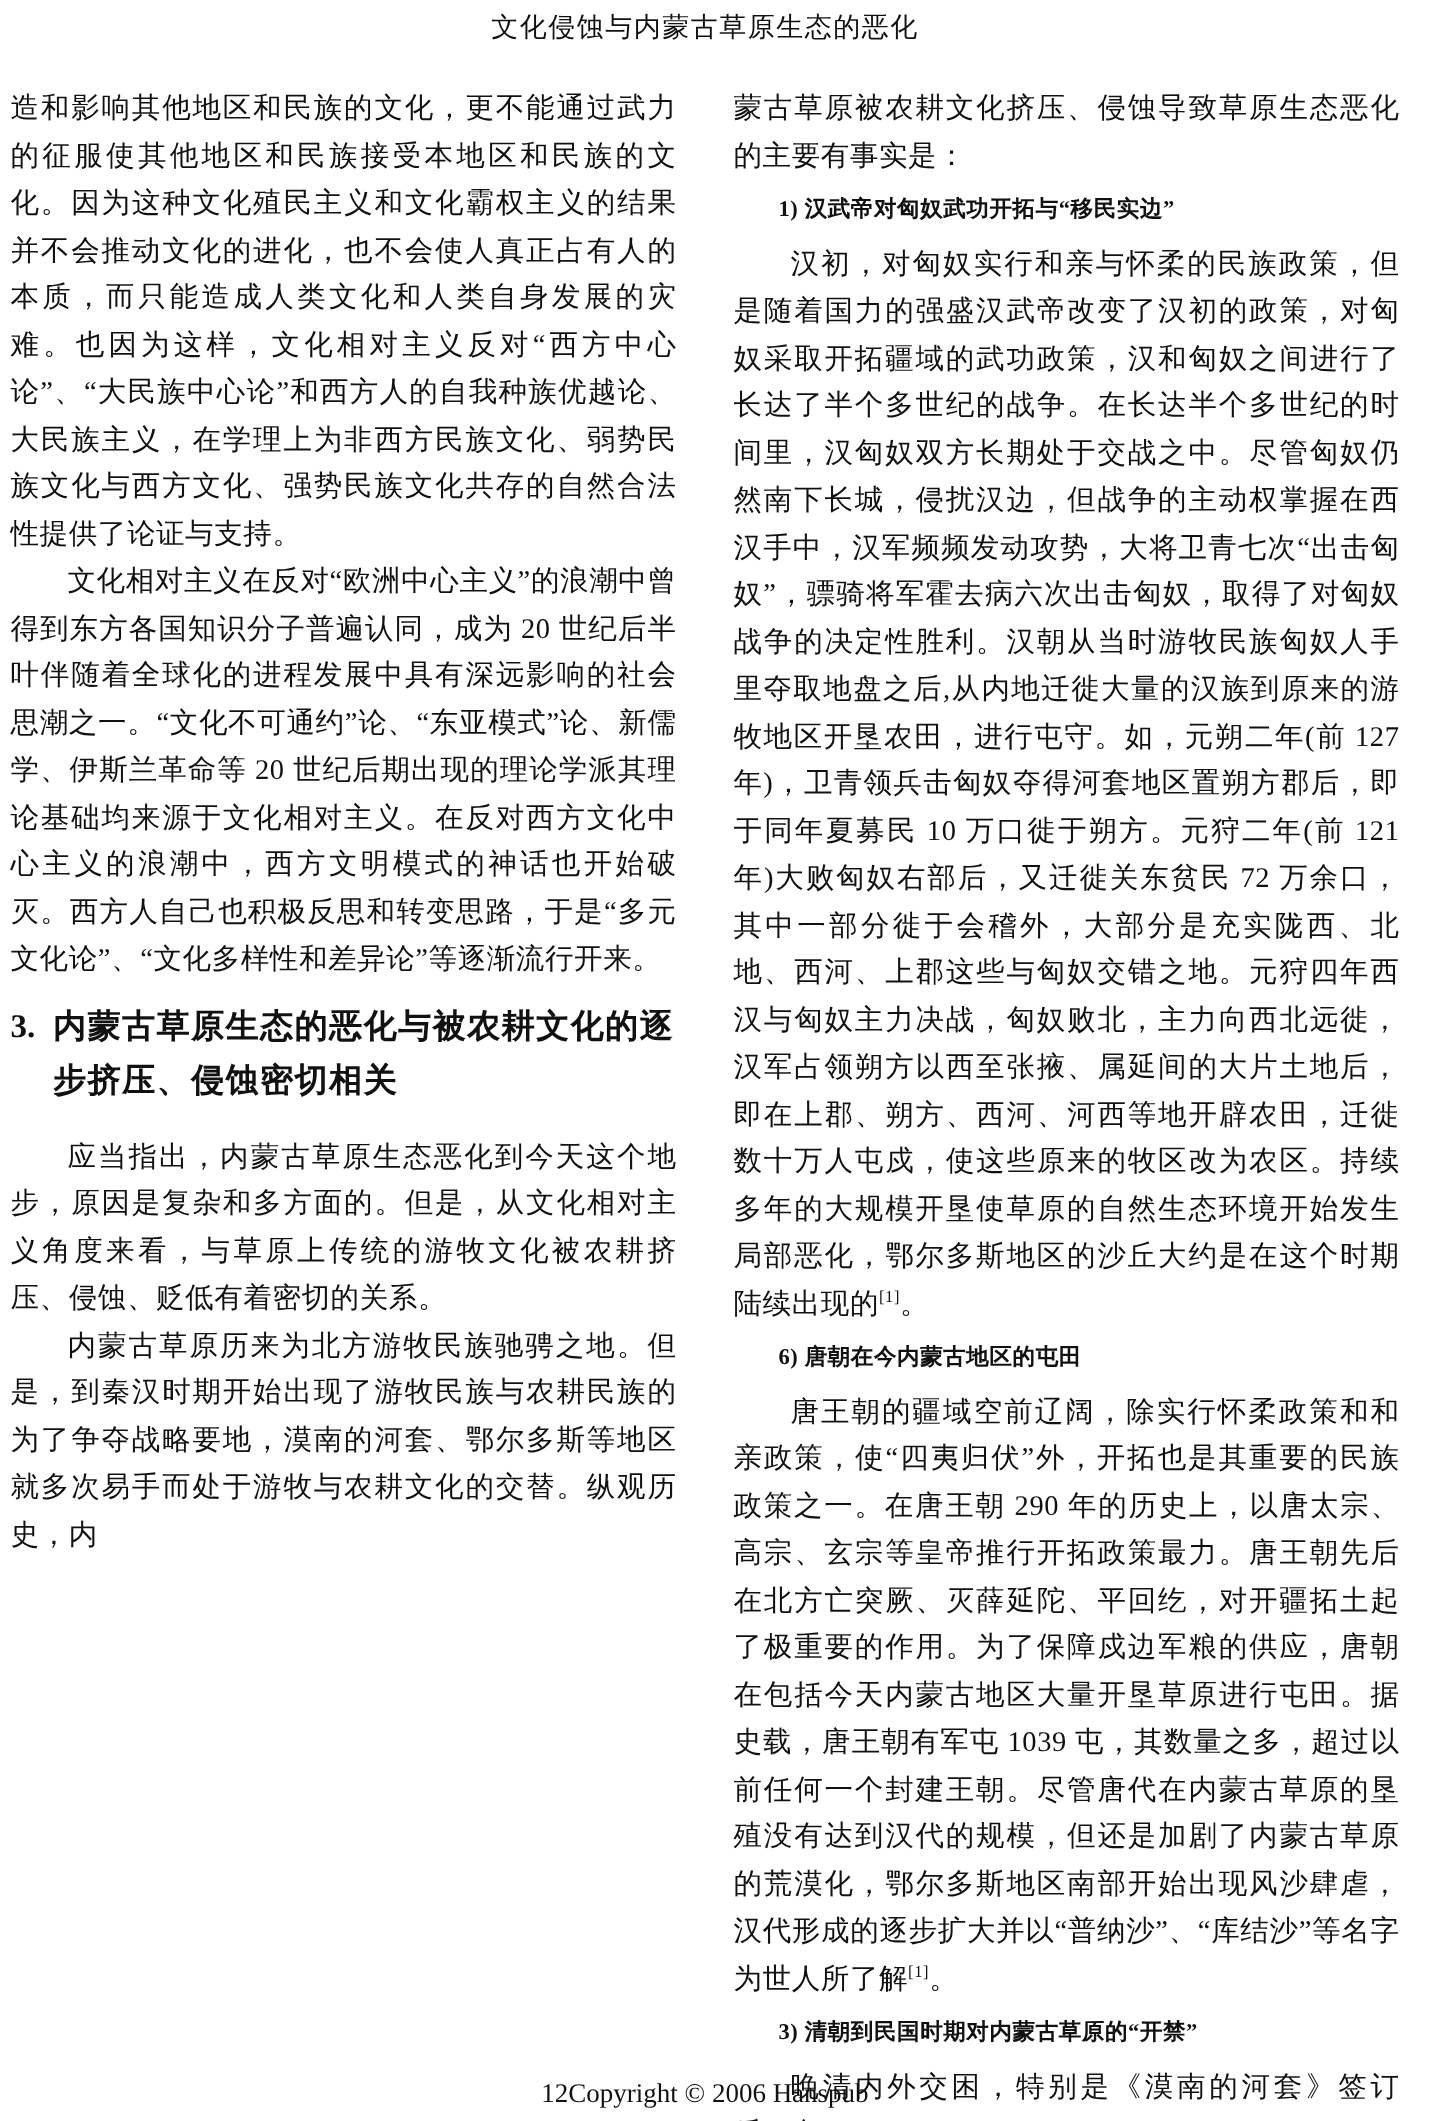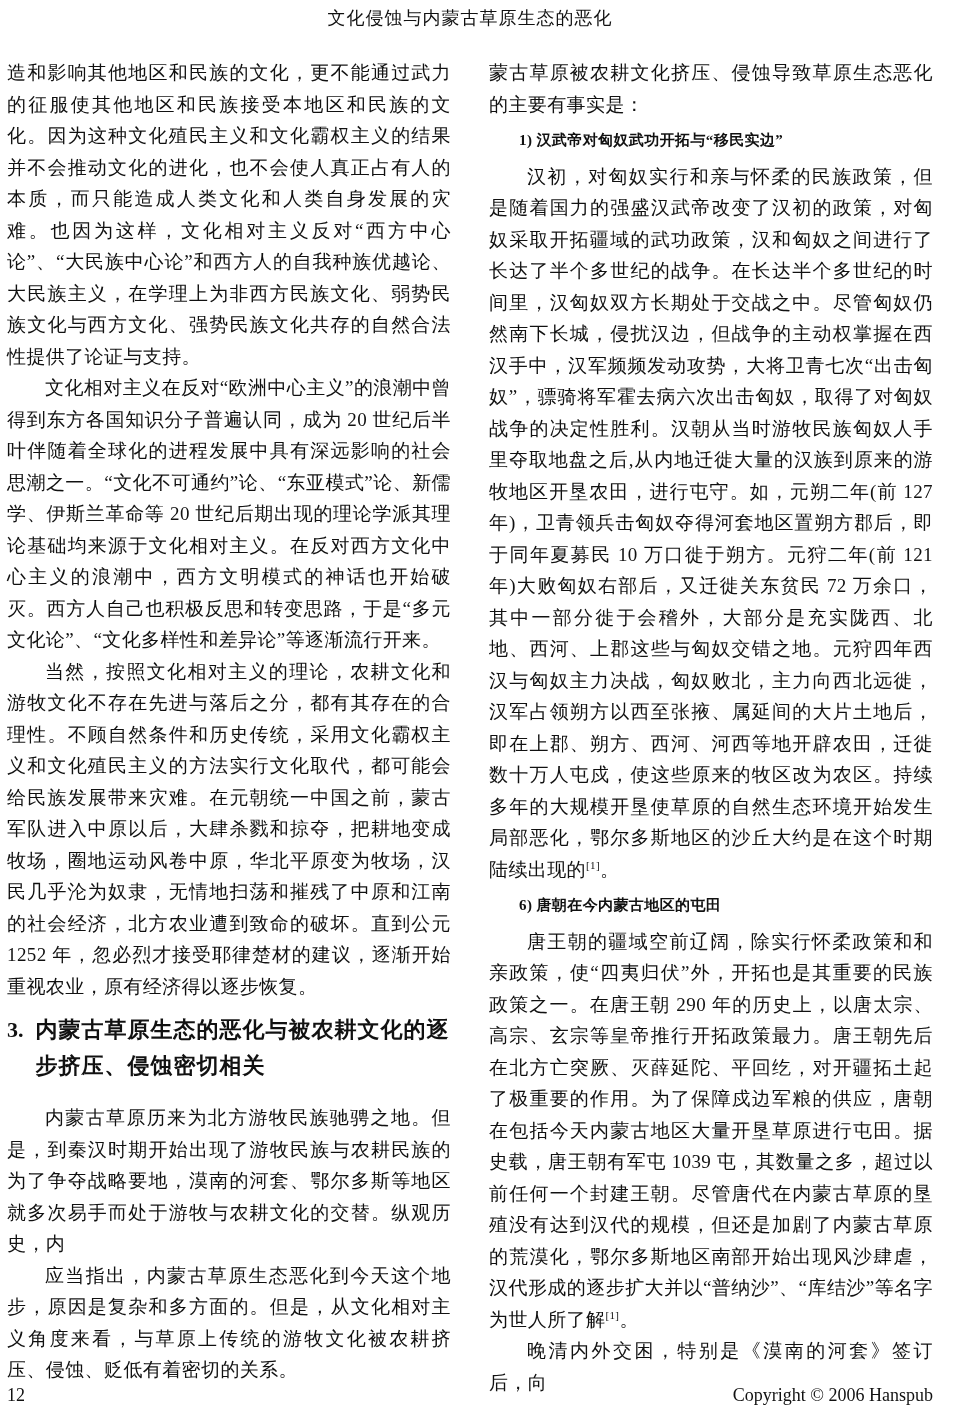--- a/index.html
+++ b/index.html
@@ -56,60 +56,60 @@
     text-indent: 2em;
     letter-spacing: 0.4px;
     margin: 5px 0 4px 0;
     text-align: justify;
   }
   sup.ref { font-size: 11px; line-height: 0; vertical-align: super; }
   .footer {
     position: absolute;
     left: 7px; right: 7px; bottom: 8px;
     display: flex;
-    justify-content: space-between;
+    justify-content: center;
     align-items: baseline;
     font-size: 18px;
     margin-top: 46px;
   }
 </style>
 </head>
 <body>
 
 <div class="page">
 
   <div class="running-head">文化侵蚀与内蒙古草原生态的恶化</div>
 
   <div class="columns">
 
     <div class="col">
       <p class="para cont">造和影响其他地区和民族的文化，更不能通过武力的征服使其他地区和民族接受本地区和民族的文化。因为这种文化殖民主义和文化霸权主义的结果并不会推动文化的进化，也不会使人真正占有人的本质，而只能造成人类文化和人类自身发展的灾难。也因为这样，文化相对主义反对“西方中心论”、“大民族中心论”和西方人的自我种族优越论、大民族主义，在学理上为非西方民族文化、弱势民族文化与西方文化、强势民族文化共存的自然合法性提供了论证与支持。</p>
       <p class="para">文化相对主义在反对“欧洲中心主义”的浪潮中曾得到东方各国知识分子普遍认同，成为 20 世纪后半叶伴随着全球化的进程发展中具有深远影响的社会思潮之一。“文化不可通约”论、“东亚模式”论、新儒学、伊斯兰革命等 20 世纪后期出现的理论学派其理论基础均来源于文化相对主义。在反对西方文化中心主义的浪潮中，西方文明模式的神话也开始破灭。西方人自己也积极反思和转变思路，于是“多元文化论”、“文化多样性和差异论”等逐渐流行开来。</p>
-      <p class="para">当然，按照文化相对主义的理论，农耕文化和游牧文化不存在先进与落后之分，都有其存在的合理性。不顾自然条件和历史传统，采用文化霸权主义和文化殖民主义的方法实行文化取代，都可能会给民族发展带来灾难。在元朝统一中国之前，蒙古军队进入中原以后，大肆杀戮和掠夺，把耕地变成牧场，圈地运动风卷中原，华北平原变为牧场，汉民几乎沦为奴隶，无情地扫荡和摧残了中原和江南的社会经济，北方农业遭到致命的破坏。直到公元 1252 年，忽必烈才接受耶律楚材的建议，逐渐开始重视农业，原有经济得以逐步恢复。</p>
 
       <div class="sec-heading">
         <span class="sec-num">3.</span>
         <span class="sec-title">内蒙古草原生态的恶化与被农耕文化的逐步挤压、侵蚀密切相关</span>
       </div>
 
+      <p class="para">应当指出，内蒙古草原生态恶化到今天这个地步，原因是复杂和多方面的。但是，从文化相对主义角度来看，与草原上传统的游牧文化被农耕挤压、侵蚀、贬低有着密切的关系。</p>
       <p class="para">内蒙古草原历来为北方游牧民族驰骋之地。但是，到秦汉时期开始出现了游牧民族与农耕民族的为了争夺战略要地，漠南的河套、鄂尔多斯等地区就多次易手而处于游牧与农耕文化的交替。纵观历史，内</p>
-      <p class="para">应当指出，内蒙古草原生态恶化到今天这个地步，原因是复杂和多方面的。但是，从文化相对主义角度来看，与草原上传统的游牧文化被农耕挤压、侵蚀、贬低有着密切的关系。</p>
     </div>
 
     <div class="col">
       <p class="para cont">蒙古草原被农耕文化挤压、侵蚀导致草原生态恶化的主要有事实是：</p>
 
       <div class="subhead">1) 汉武帝对匈奴武功开拓与“移民实边”</div>
 
       <p class="para">汉初，对匈奴实行和亲与怀柔的民族政策，但是随着国力的强盛汉武帝改变了汉初的政策，对匈奴采取开拓疆域的武功政策，汉和匈奴之间进行了长达了半个多世纪的战争。在长达半个多世纪的时间里，汉匈奴双方长期处于交战之中。尽管匈奴仍然南下长城，侵扰汉边，但战争的主动权掌握在西汉手中，汉军频频发动攻势，大将卫青七次“出击匈奴”，骠骑将军霍去病六次出击匈奴，取得了对匈奴战争的决定性胜利。汉朝从当时游牧民族匈奴人手里夺取地盘之后,从内地迁徙大量的汉族到原来的游牧地区开垦农田，进行屯守。如，元朔二年(前 127 年)，卫青领兵击匈奴夺得河套地区置朔方郡后，即于同年夏募民 10 万口徙于朔方。元狩二年(前 121 年)大败匈奴右部后，又迁徙关东贫民 72 万余口，其中一部分徙于会稽外，大部分是充实陇西、北地、西河、上郡这些与匈奴交错之地。元狩四年西汉与匈奴主力决战，匈奴败北，主力向西北远徙，汉军占领朔方以西至张掖、属延间的大片土地后，即在上郡、朔方、西河、河西等地开辟农田，迁徙数十万人屯戍，使这些原来的牧区改为农区。持续多年的大规模开垦使草原的自然生态环境开始发生局部恶化，鄂尔多斯地区的沙丘大约是在这个时期陆续出现的<sup class="ref">[1]</sup>。</p>
 
       <div class="subhead">6) 唐朝在今内蒙古地区的屯田</div>
 
       <p class="para">唐王朝的疆域空前辽阔，除实行怀柔政策和和亲政策，使“四夷归伏”外，开拓也是其重要的民族政策之一。在唐王朝 290 年的历史上，以唐太宗、高宗、玄宗等皇帝推行开拓政策最力。唐王朝先后在北方亡突厥、灭薛延陀、平回纥，对开疆拓土起了极重要的作用。为了保障戍边军粮的供应，唐朝在包括今天内蒙古地区大量开垦草原进行屯田。据史载，唐王朝有军屯 1039 屯，其数量之多，超过以前任何一个封建王朝。尽管唐代在内蒙古草原的垦殖没有达到汉代的规模，但还是加剧了内蒙古草原的荒漠化，鄂尔多斯地区南部开始出现风沙肆虐，汉代形成的逐步扩大并以“普纳沙”、“库结沙”等名字为世人所了解<sup class="ref">[1]</sup>。</p>
 
+      <div class="subhead">3) 清朝到民国时期对内蒙古草原的“开禁”</div>
 
       <p class="para">晚清内外交困，特别是《漠南的河套》签订后，向</p>
     </div>
 
   </div>
 
   <div class="footer">
     <span>12</span>
     <span>Copyright © 2006 Hanspub</span>
   </div>

